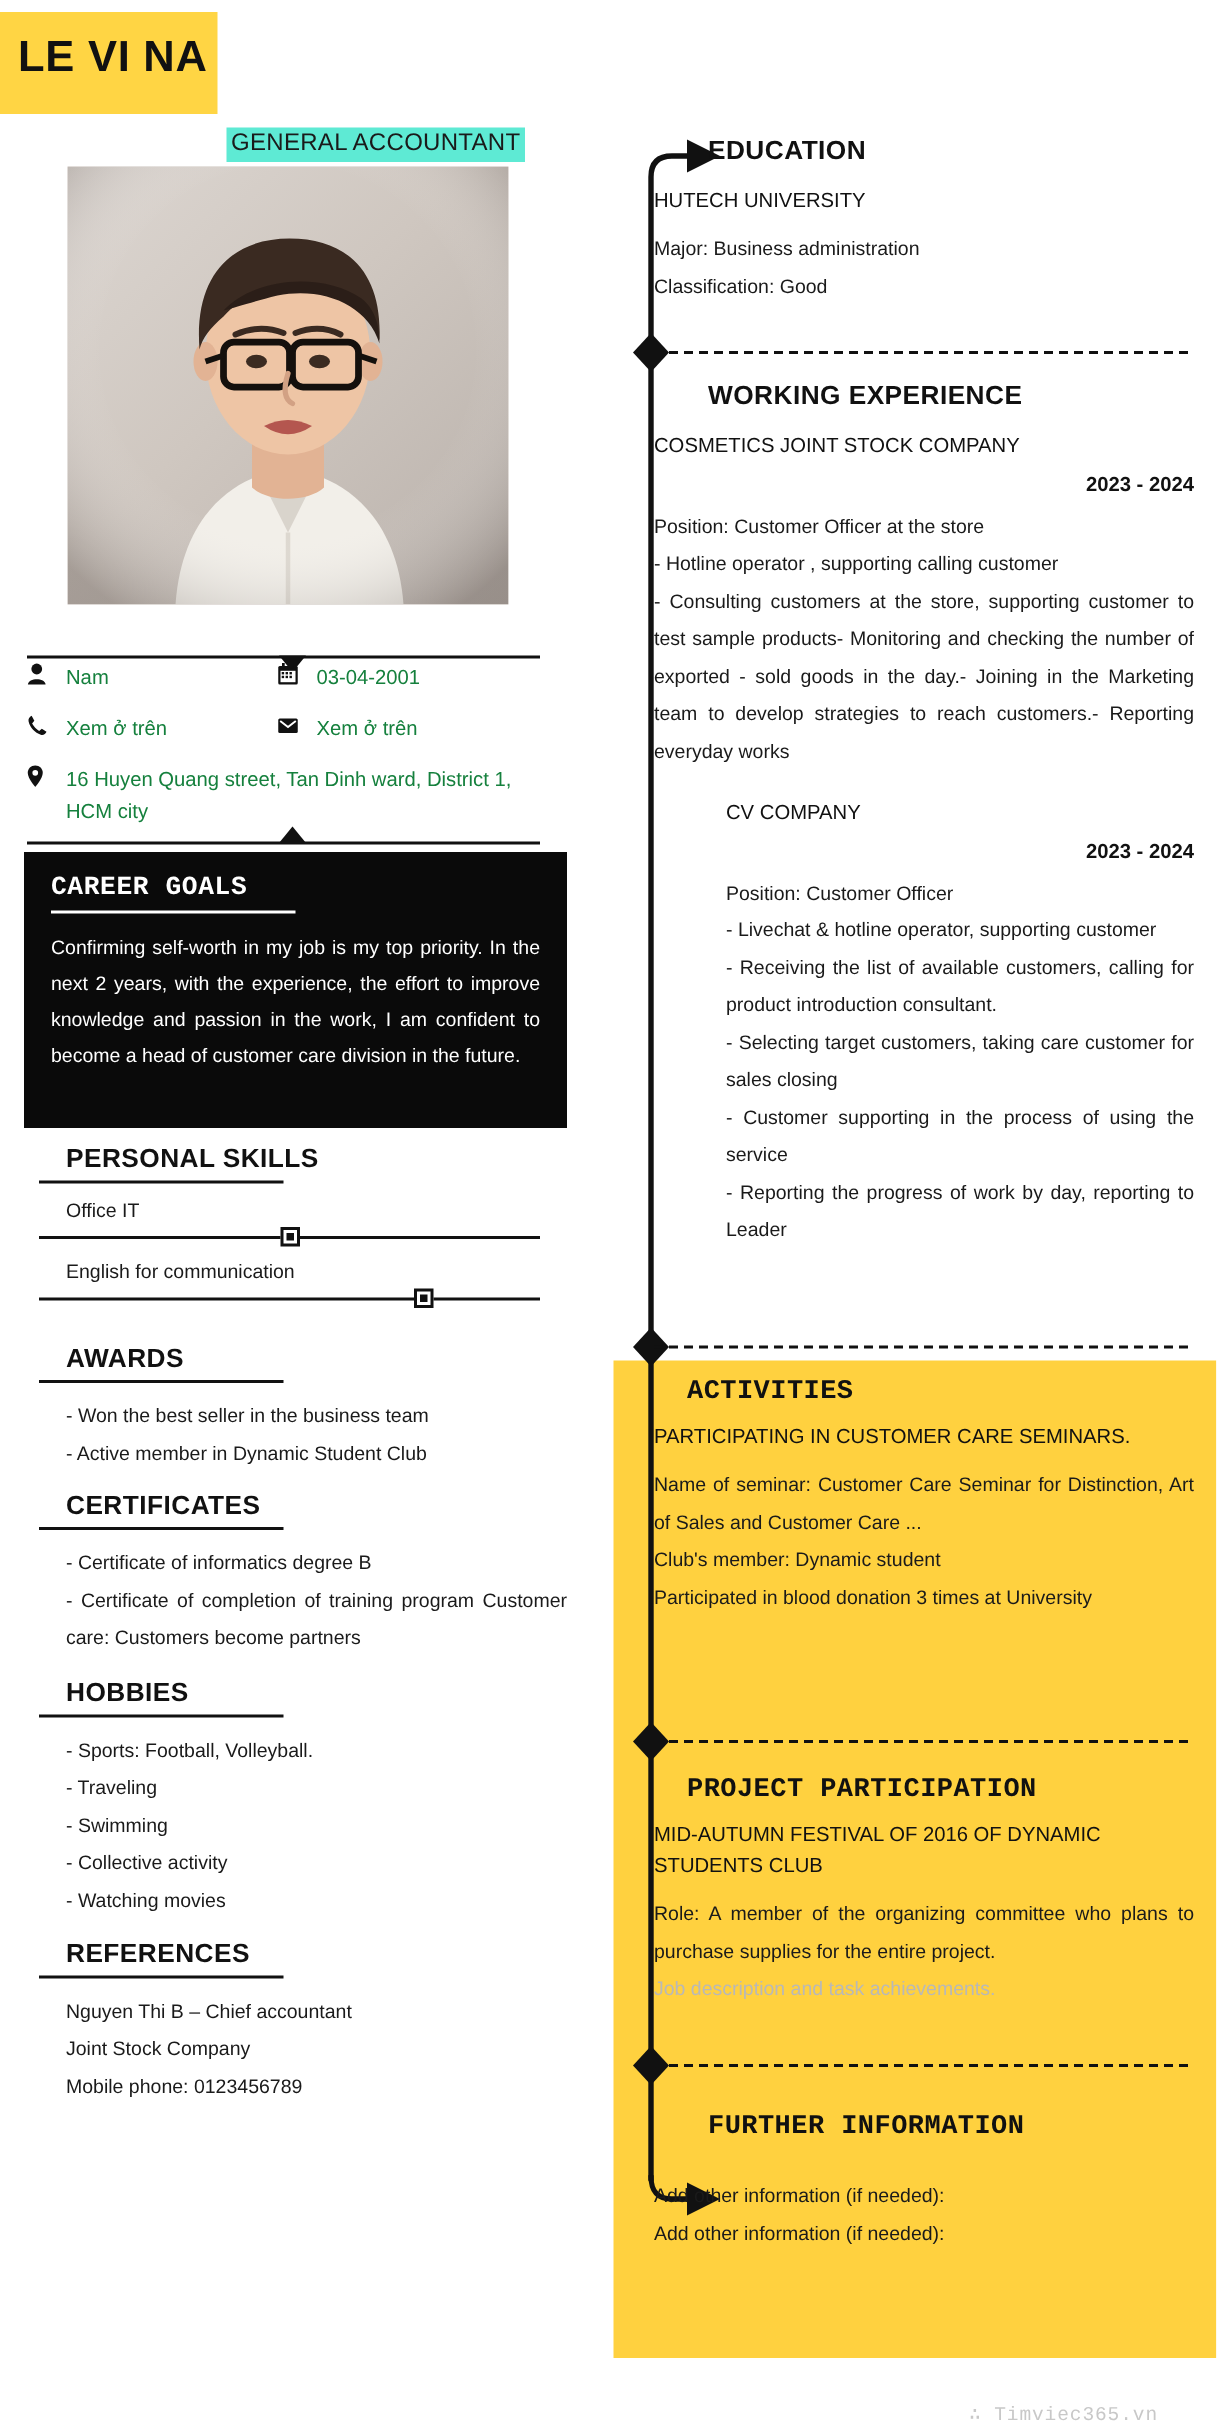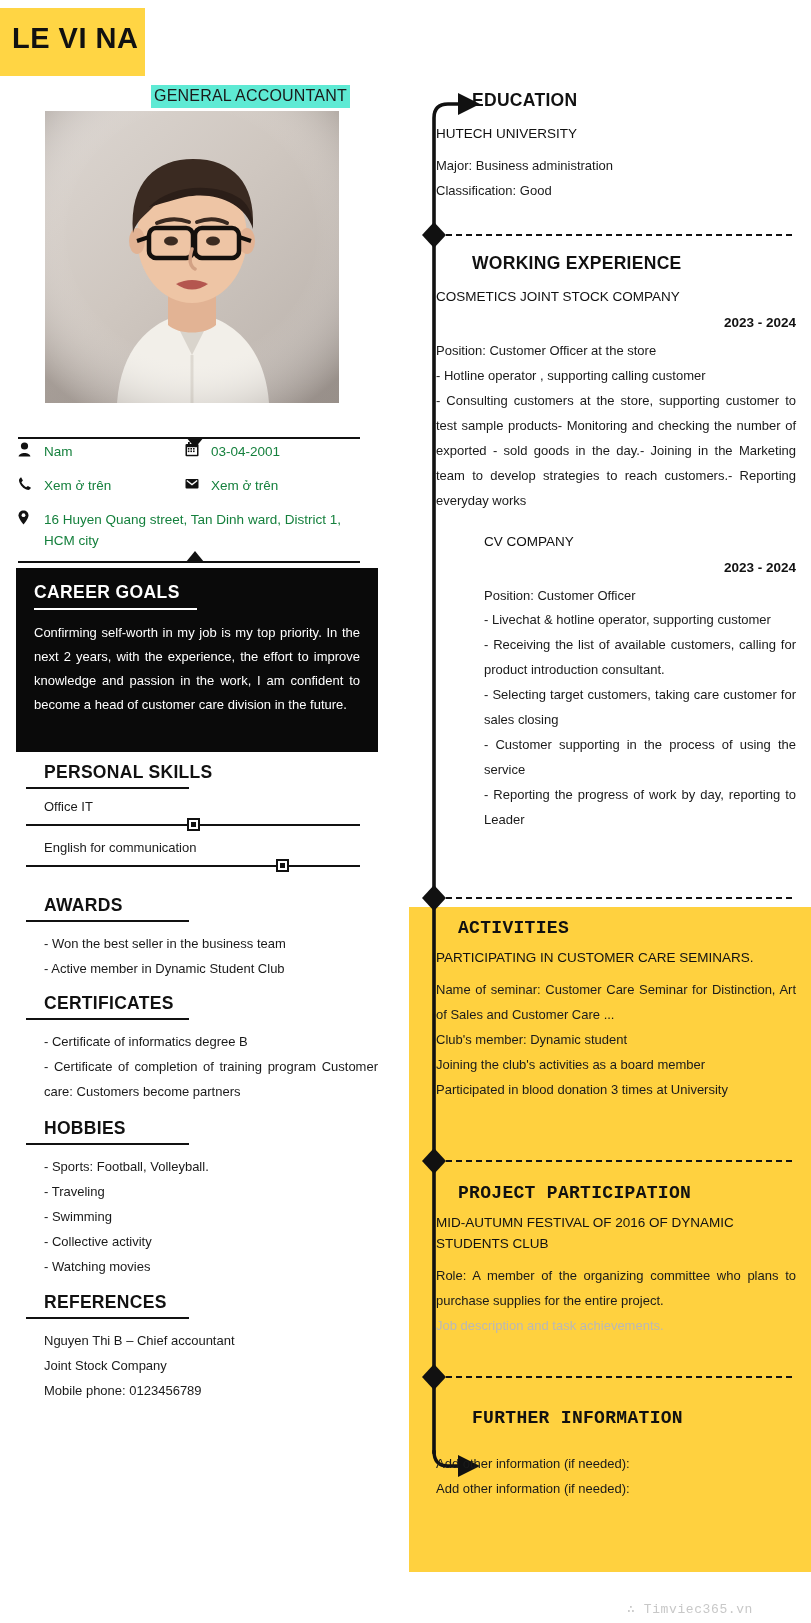--- a/index.html
+++ b/index.html
@@ -115,20 +115,21 @@
     width: 362px; height: 184px;
     background: #0a0a0a;
     color: #fff;
     padding: 14px 18px 0 18px;
   }
   .goals h2 {
     font-size: 17.5px;
     font-weight: bold;
     letter-spacing: .4px;
     margin-bottom: 5px;
+    font-family: Liberation Mono, monospace;
   }
   .goals .hr {
     width: 163px; height: 0;
     border-top: 2px solid #fff;
     margin-bottom: 11px;
   }
   .goals p {
     font-size: 13px;
     line-height: 1.85;
     text-align: justify;
@@ -261,21 +262,21 @@
     width: 356px;
     height: 0;
     border-top: 2px dashed #111;
   }
 
   .footer {
     position: absolute;
     left: 0; bottom: 6px;
     width: 811px;
     text-align: right;
-    padding-right: 58px;
+    padding-right: 39px;
     font-family: "Liberation Mono", monospace;
     font-size: 13px;
     color: #c8c8c8;
     letter-spacing: .6px;
   }
 </style>
 </head>
 <body>
 
 <div class="page">
@@ -531,21 +532,20 @@
     </div>
 
     <div class="dashed" style="top:897px;"></div>
 
     <div class="rblock" style="top:918px;">
       <div class="plain-title">ACTIVITIES</div>
       <div class="org just" style="margin-top:10px;">PARTICIPATING IN CUSTOMER CARE SEMINARS.</div>
       <div class="rbody">
         <div class="just">Name of seminar: Customer Care Seminar for Distinction, Art of Sales and Customer Care ...</div>
         <div>Club's member: Dynamic student</div>
-        <div>Joining the club's activities as a board member</div>
         <div>Participated in blood donation 3 times at University</div>
       </div>
     </div>
 
     <div class="dashed" style="top:1160px;"></div>
 
     <div class="rblock" style="top:1183px;">
       <div class="plain-title">PROJECT PARTICIPATION</div>
       <div class="org just" style="margin-top:10px;">MID-AUTUMN FESTIVAL  OF 2016 OF DYNAMIC STUDENTS CLUB</div>
       <div class="rbody">

